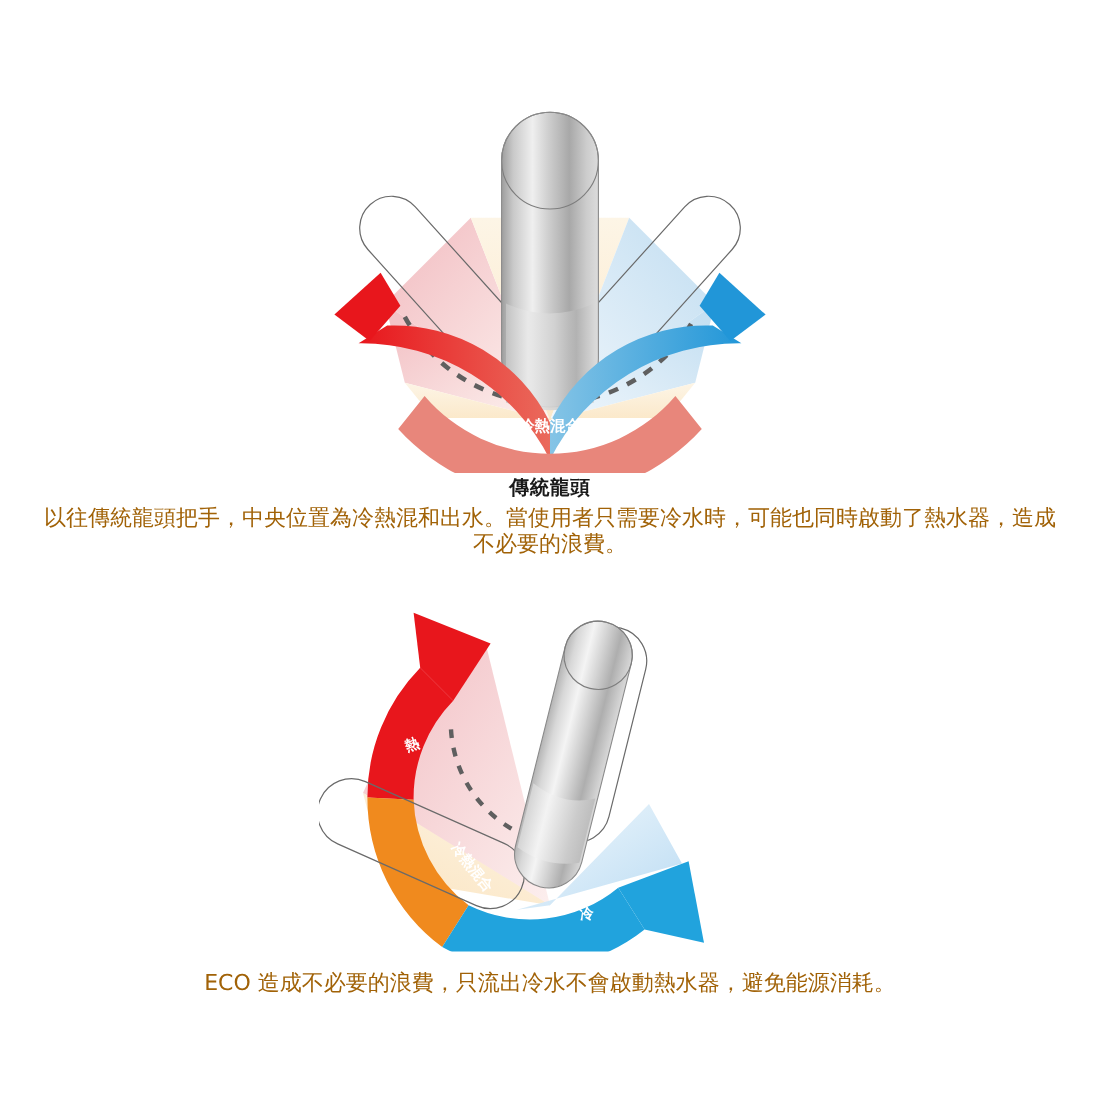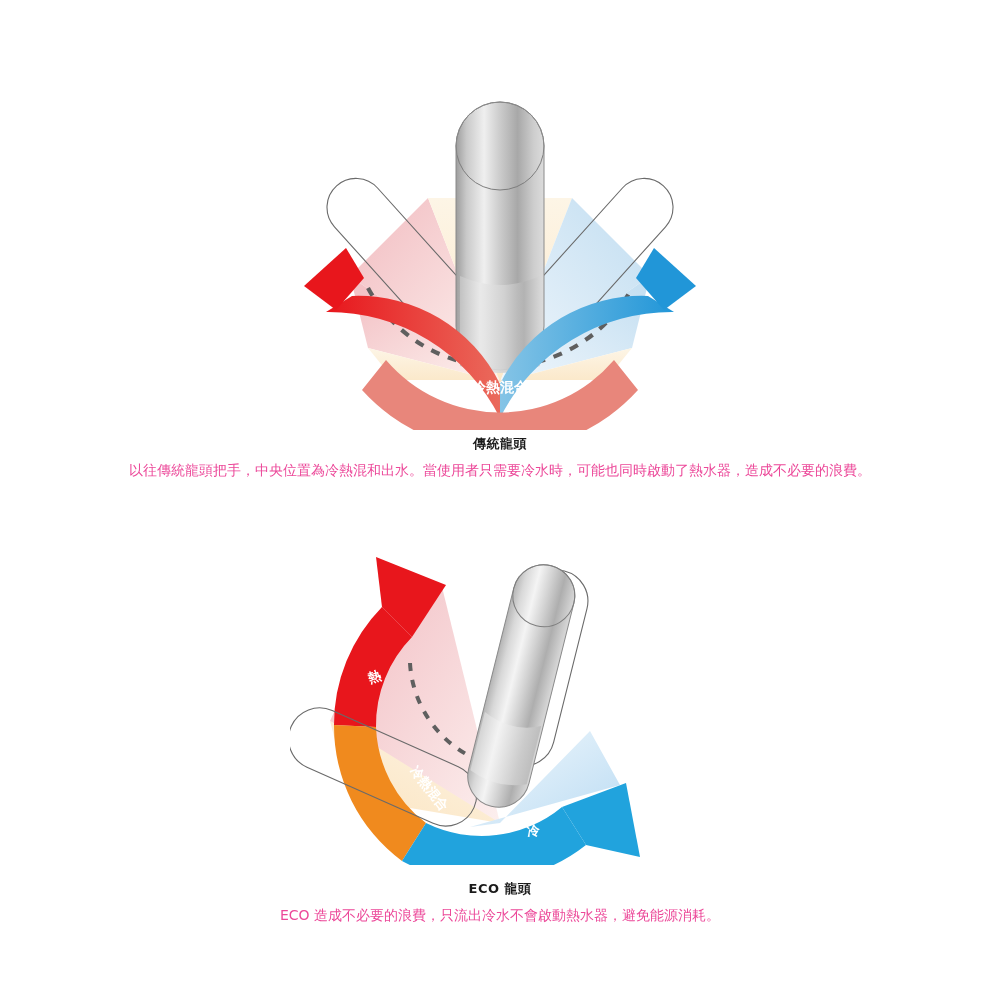--- a/index.html
+++ b/index.html
@@ -39,30 +39,30 @@
   .caption-block {
     position: absolute;
     left: 0;
     width: 1000px;
     text-align: center;
   }
   #caption-traditional { top: 433px; }
   #caption-eco         { top: 878px; }
 
   .caption-title {
-    font-size: 13px;
+    font-size: 18px;
     font-weight: bold;
     letter-spacing: 0.5px;
     line-height: 22px;
     color: #1a1a1a;
   }
   .caption-body {
-    font-size: 14px;
+    font-size: 20px;
     line-height: 24px;
-    color: #ec4899;
+    color: #a16207;
     margin: 3px auto 0 auto;
     width: 920px;
   }
   #caption-eco .caption-body { width: 760px; }
 
   .arc-label {
     font-family: "DejaVu Sans", "Liberation Sans", sans-serif;
     font-weight: bold;
     fill: #ffffff;
   }
@@ -247,17 +247,16 @@
         <path d="M184,172 q30,14 58,0 L242,232 q-29,12 -58,0 Z" fill="url(#e-handle-bot)" opacity="0.92"></path>
       </g>
 
       <text class="arc-label" x="86" y="136" font-size="13" transform="rotate(-18 86 136)" text-anchor="middle">熱</text>
       <text class="arc-label" x="136" y="246" font-size="13" transform="rotate(52 136 246)" text-anchor="middle">冷熱混合</text>
       <text class="arc-label" x="244" y="290" font-size="13" transform="rotate(-8 244 290)" text-anchor="middle">冷</text>
     </svg>
   </div>
 
   <div class="caption-block" id="caption-eco">
-    <div class="caption-title">ECO 龍頭</div>
     <div class="caption-body">ECO 造成不必要的浪費，只流出冷水不會啟動熱水器，避免能源消耗。</div>
   </div>
 
 </div>
 
 </body></html>

